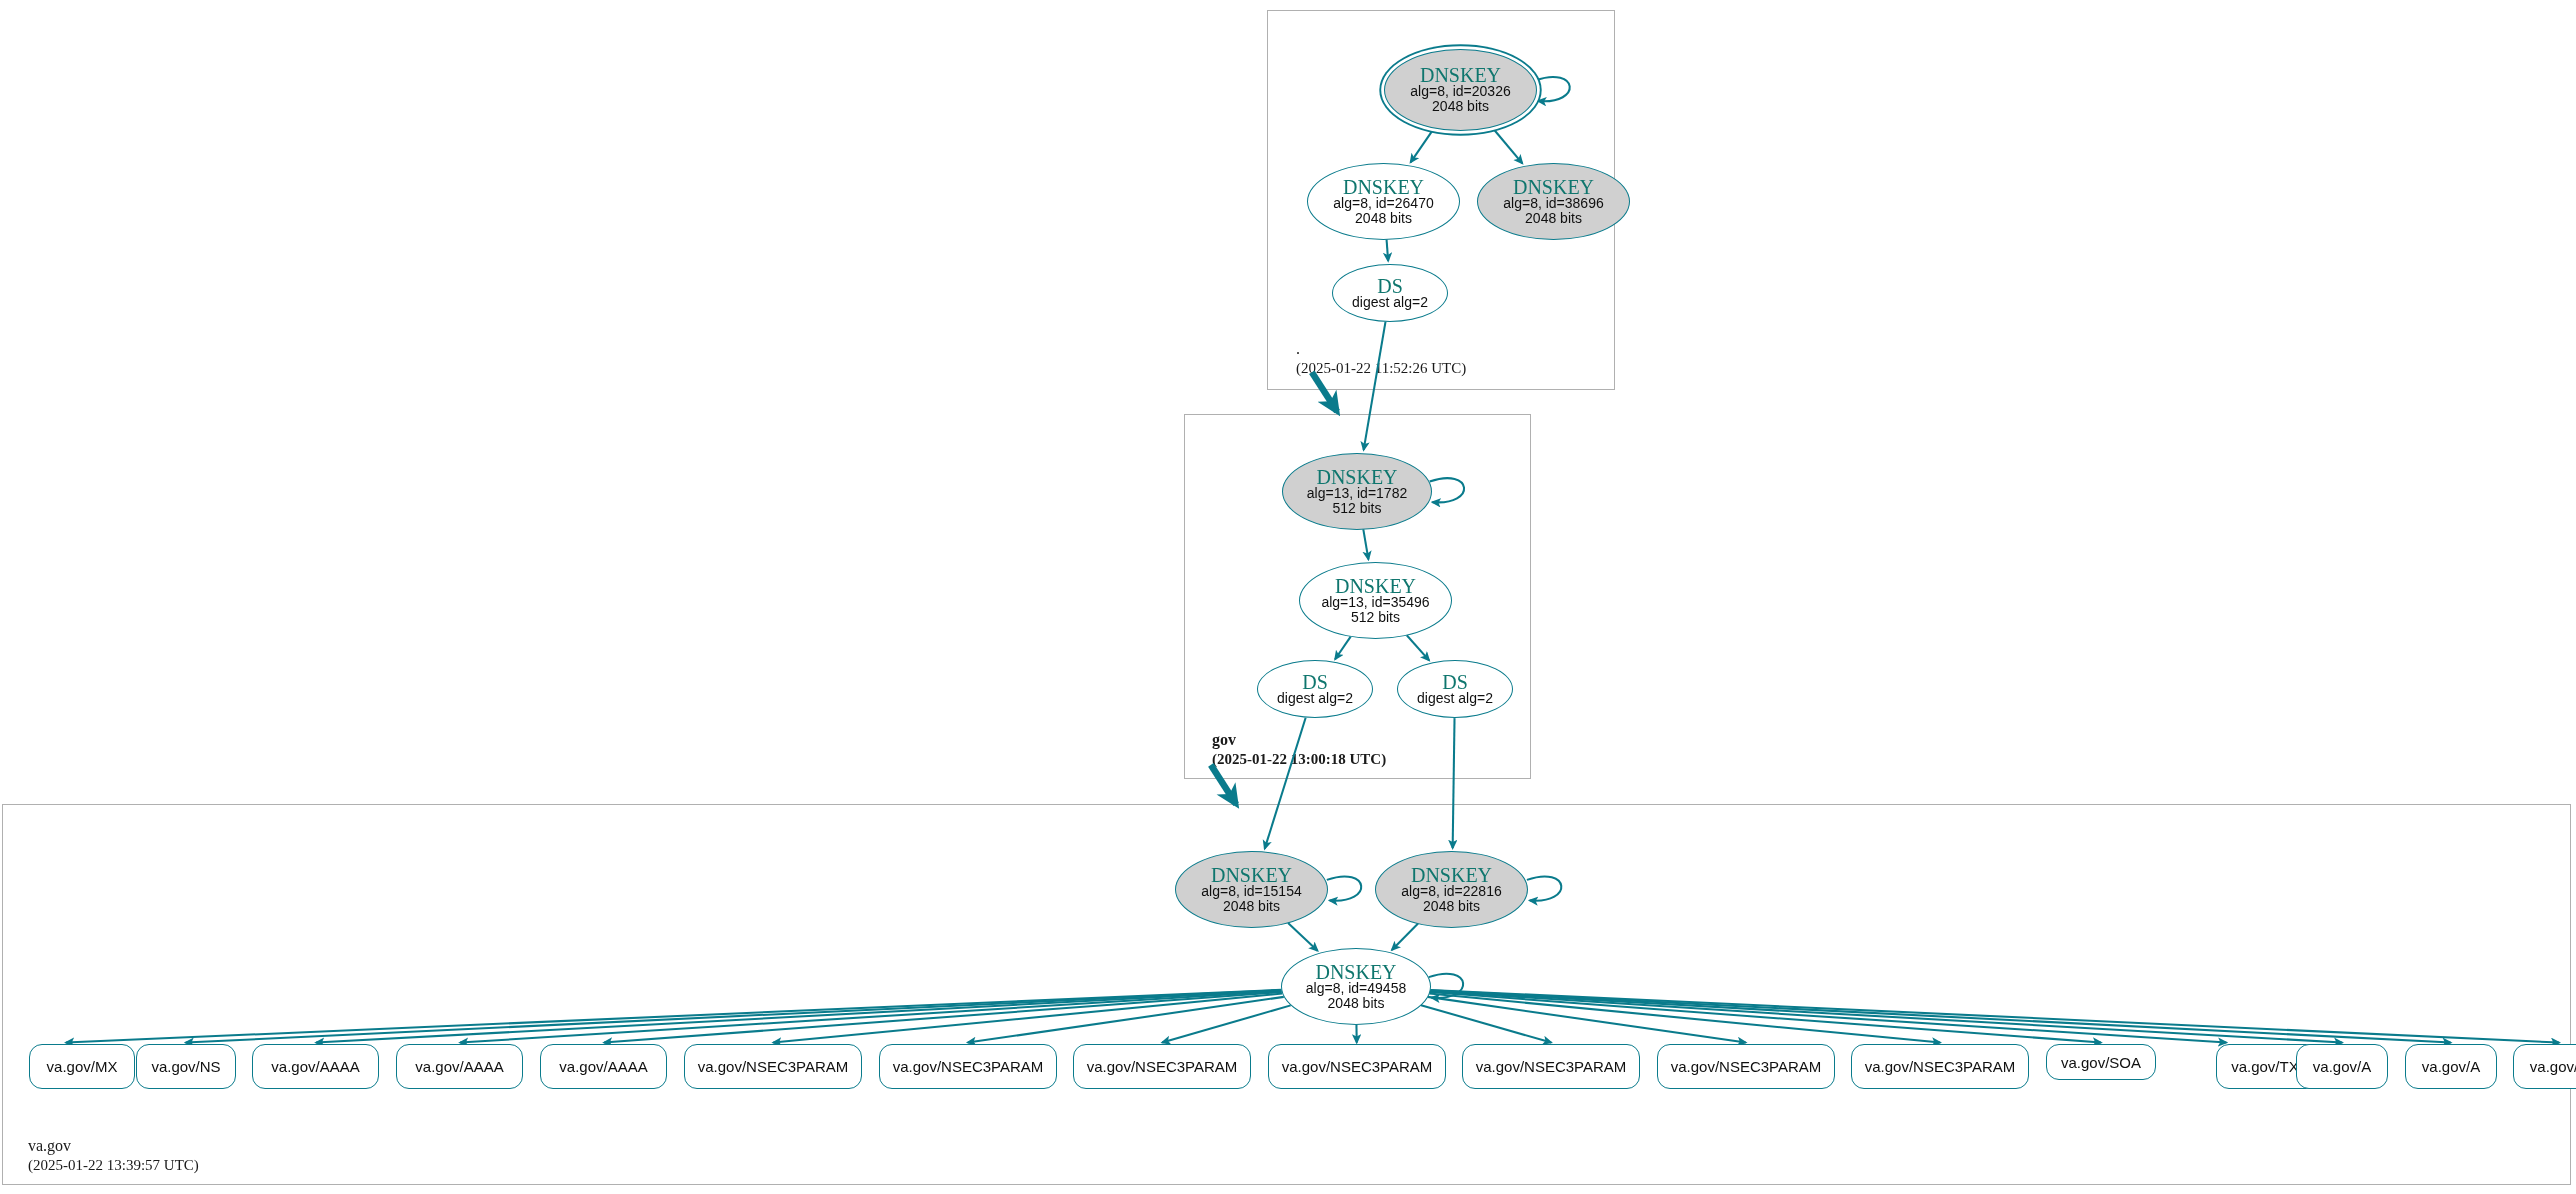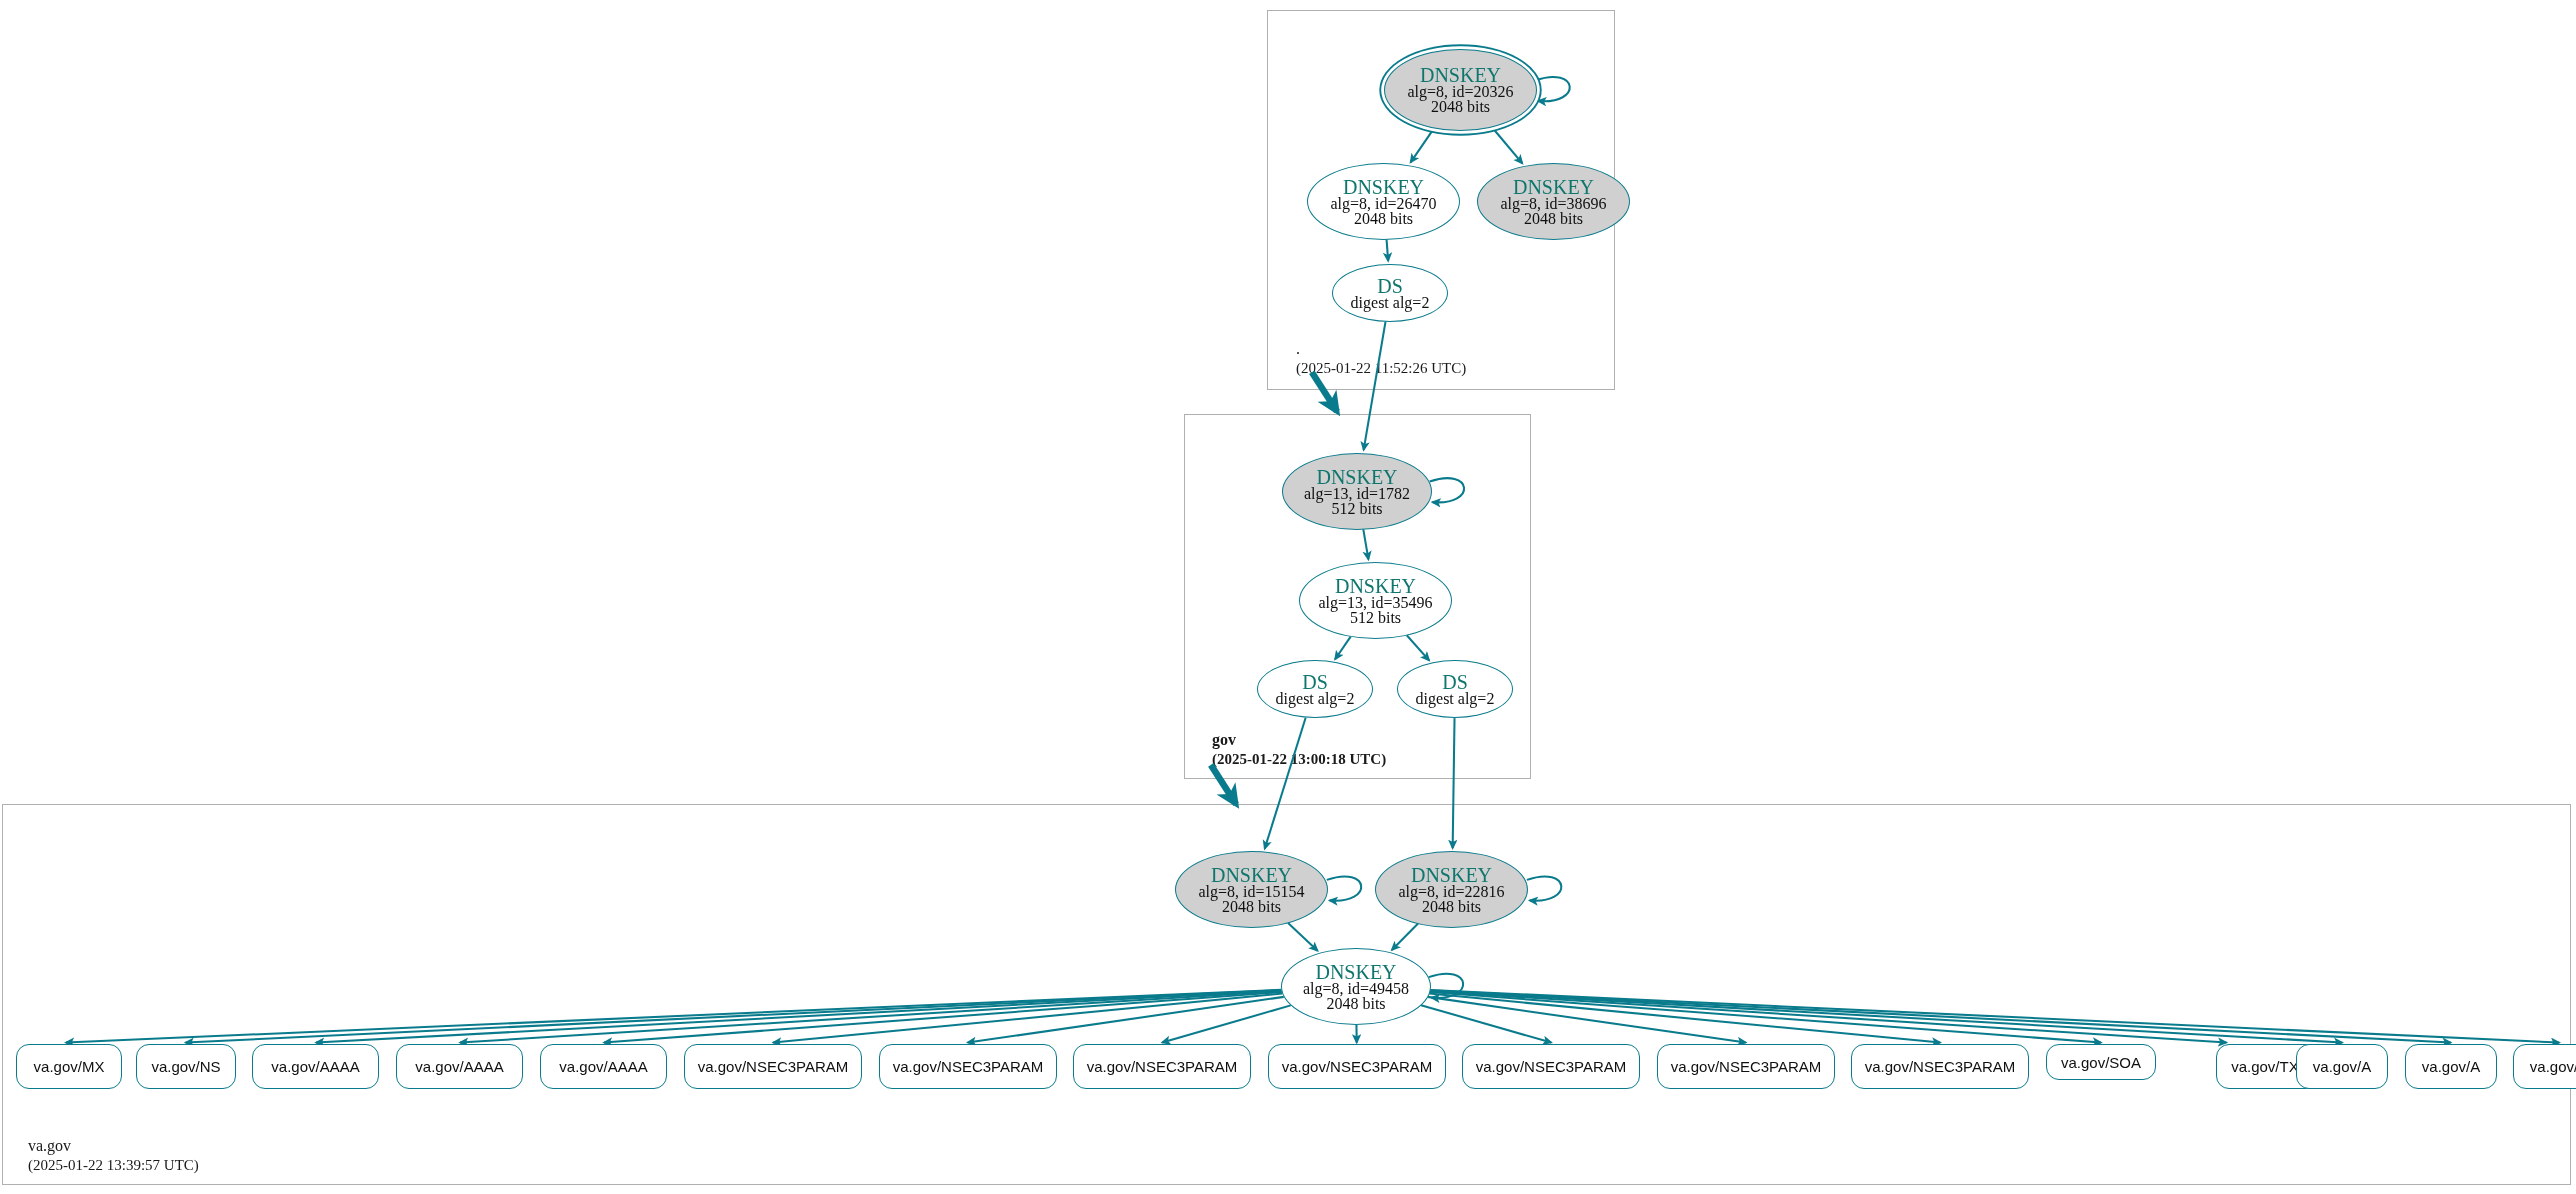--- a/index.html
+++ b/index.html
@@ -10,21 +10,21 @@
   .zone-box{position:absolute;border:1.9px solid #b0b0b0;background:transparent;box-sizing:border-box;}
   .zone-label{position:absolute;color:#1a1a1a;font-family:"Liberation Serif", serif;}
   .zone-name{font-size:16px;line-height:18.7px;white-space:nowrap;}
   .zone-time{font-size:15px;line-height:18.7px;white-space:nowrap;}
   .node{position:absolute;display:flex;flex-direction:column;align-items:center;justify-content:center;
         box-sizing:border-box;text-align:center;}
   .ellipse{border:1.9px solid #0a7b8c;border-radius:50%;background:#ffffff;}
   .ellipse.shaded{background:#d0d0d0;}
   .ellipse.sep{box-shadow:0 0 0 2.8px #ffffff, 0 0 0 4.7px #0a7b8c;}
   .n-title{font-family:Liberation Serif, serif;font-size:20px;color:#0f766e;line-height:18px;}
-  .n-sub{font-family:Liberation Serif, serif;font-size:16px;color:#101010;line-height:15px;white-space:nowrap;}
+  .n-sub{font-family:Liberation Sans, sans-serif;font-size:14px;color:#101010;line-height:15px;white-space:nowrap;}
   .rrset{position:absolute;border:1.9px solid #0a7b8c;border-radius:13px;background:#ffffff;
          display:flex;align-items:center;justify-content:center;box-sizing:border-box;}
   .rr-label{font-family:"Liberation Sans", sans-serif;font-size:15px;color:#101010;white-space:nowrap;}
 </style>
 </head>
 <body>
 
 <div id="stage">
 
   <div id="zone-boxes">
@@ -142,21 +142,21 @@
         <div class="n-sub">2048 bits</div>
       </div>
       <div class="node ellipse" style="left: 1281px; top: 948px; width: 150px; height: 77px;">
         <div class="n-title">DNSKEY</div>
         <div class="n-sub">alg=8, id=49458</div>
         <div class="n-sub">2048 bits</div>
       </div>
     </div>
 
   <div id="rrset-layer">
-      <div class="rrset" style="left: 16px; top: 1044px; width: 106px; height: 45px;">
+      <div class="rrset" style="left: 29px; top: 1044px; width: 106px; height: 45px;">
         <span class="rr-label">va.gov/MX</span>
       </div>
       <div class="rrset" style="left: 136px; top: 1044px; width: 100px; height: 45px;">
         <span class="rr-label">va.gov/NS</span>
       </div>
       <div class="rrset" style="left: 252px; top: 1044px; width: 127px; height: 45px;">
         <span class="rr-label">va.gov/AAAA</span>
       </div>
       <div class="rrset" style="left: 396px; top: 1044px; width: 127px; height: 45px;">
         <span class="rr-label">va.gov/AAAA</span>

